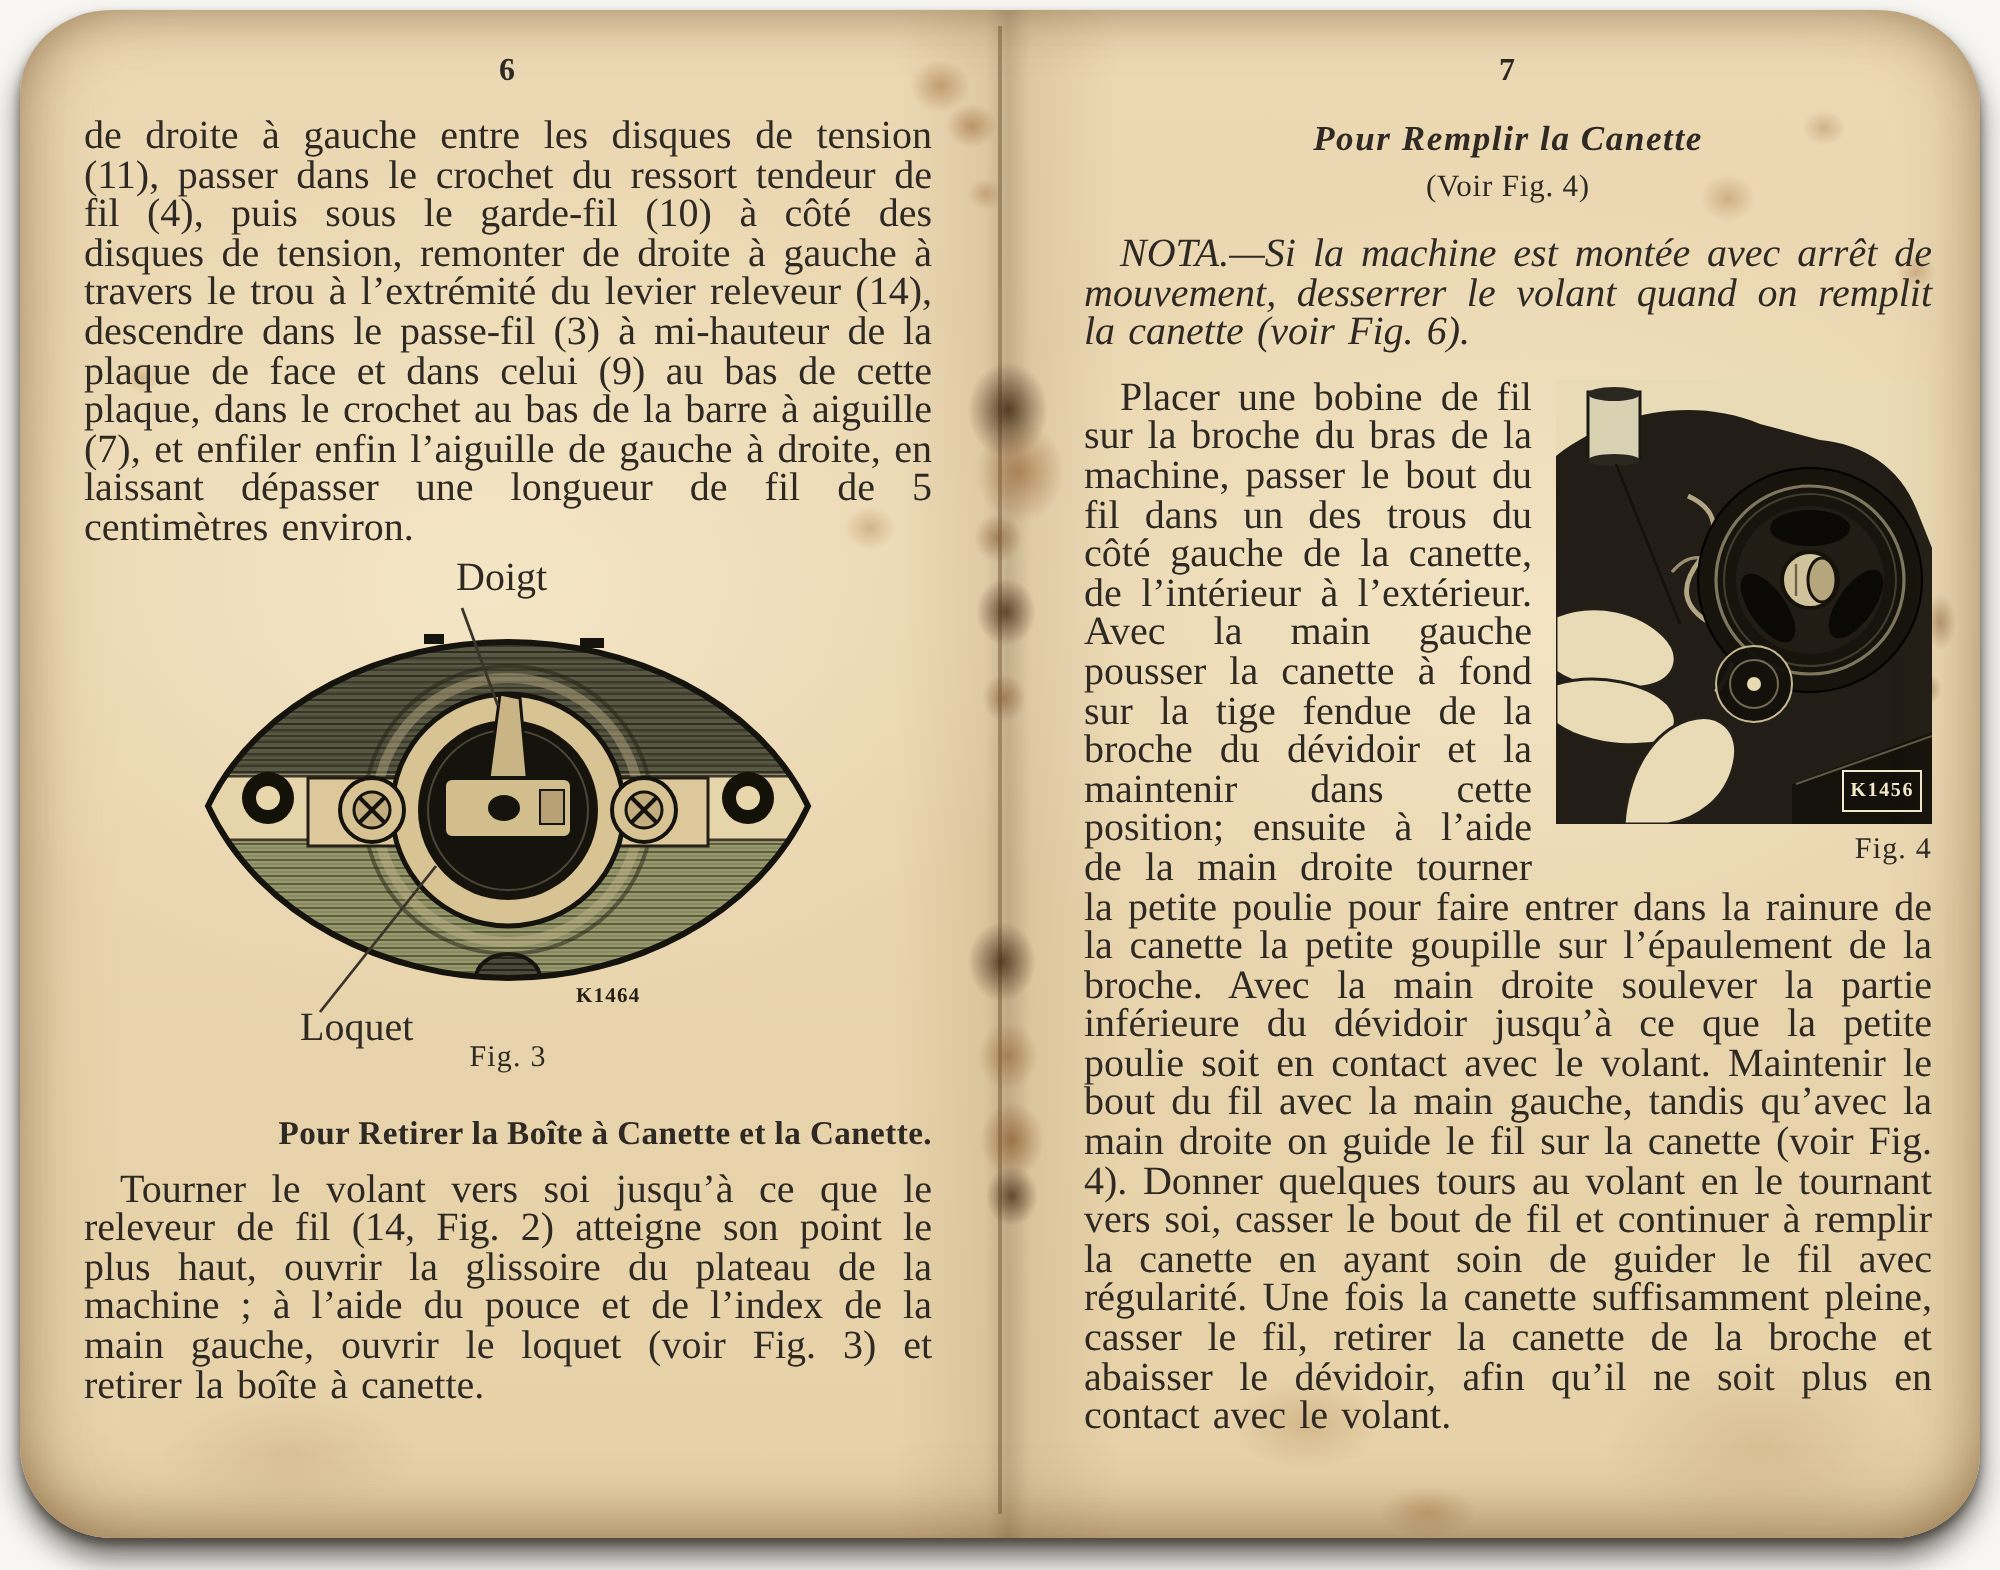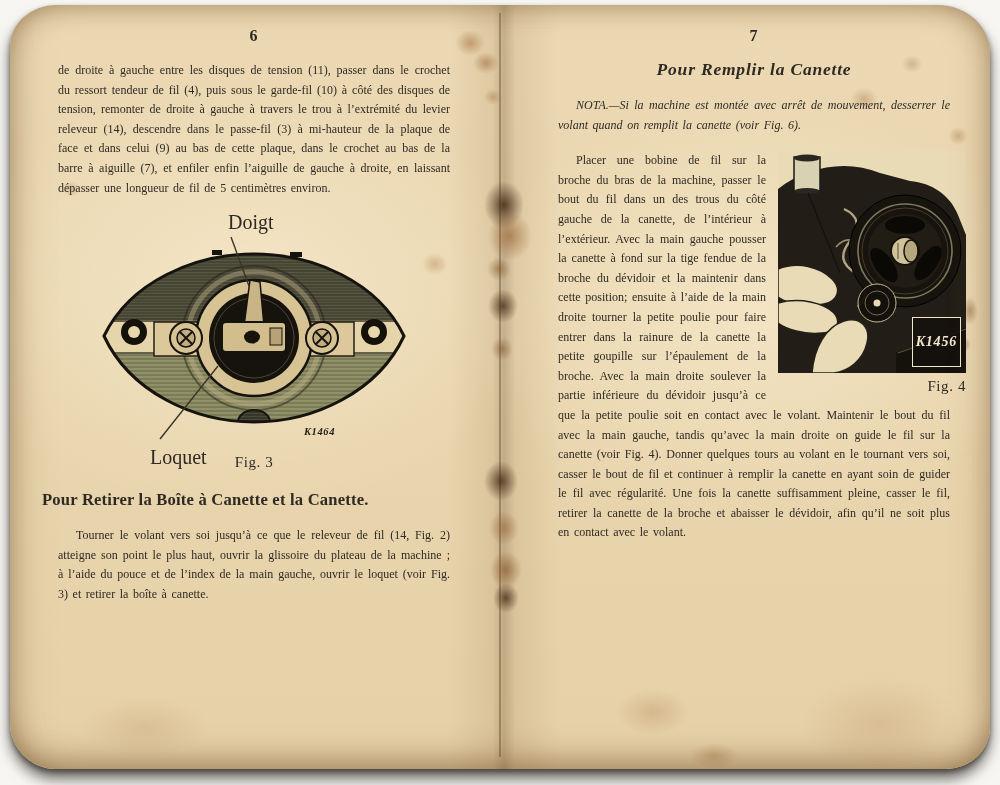--- a/index.html
+++ b/index.html
@@ -30,46 +30,46 @@
     background:linear-gradient(90deg, rgba(130,95,50,0) 0%, rgba(130,95,50,.13) 40%,
       rgba(82,55,26,.26) 50%, rgba(130,95,50,.13) 60%, rgba(130,95,50,0) 100%);
   }
   .fold{position:absolute;left:489px;top:8px;bottom:12px;width:2px;background:rgba(88,58,28,.38);}
   .stain{position:absolute;border-radius:50%;pointer-events:none;}
 
   .page{position:absolute;top:16px;color:#2e2a23;}
   .page-left{left:32px;width:424px;}
   .page-right{left:532px;width:424px;}
   .pagenum{text-align:center;font-size:16px;font-weight:bold;letter-spacing:1px;margin:6px 0 14px;}
-  .para{font-size:12px;line-height:19.6px;text-align:justify;word-spacing:1.6px;margin:16px;}
+  .para{font-size:20px;line-height:19.6px;text-align:justify;word-spacing:1.6px;margin:0;}
   .indent{text-indent:18px;}
   .para + .para{margin-top:8px;}
 
   
   .fig3wrap{position:relative;height:264px;margin-top:6px;}
   .fig3svg{position:absolute;left:52px;top:20px;}
   .figlabel{position:absolute;font-size:20px;color:#2e2a23;}
   .lbl-doigt{left:186px;top:-3px;}
-  .lbl-loquet{left:108px;top:232px;}
+  .lbl-loquet{left:108px;top:222px;}
   .plate-code{position:absolute;font-size:10.5px;font-weight:bold;letter-spacing:.6px;color:#241f16;}
-  .code3{left:262px;top:212px;font-style:italic;}
+  .code3{left:246px;top:212px;}
   .figcap{position:absolute;left:0;width:100%;top:240px;text-align:center;font-size:15px;letter-spacing:.6px;}
 
-  .h-left{font-size:16.6px;font-weight:bold;text-align:left;letter-spacing:.2px;margin:12px 0 9px;}
+  .h-left{font-size:16.6px;font-weight:bold;text-align:right;letter-spacing:.2px;margin:12px 0 9px;}
   .h-right{font-size:17.5px;font-weight:bold;text-align:center;letter-spacing:.8px;margin:2px 0 0;font-style:italic;}
   .h-sub{font-size:15.5px;text-align:center;margin:5px 0 15px;letter-spacing:.4px;}
   .nota{font-style:italic;}
 
   .bodywrap{margin-top:13px;}
   .fig4float{float:right;width:188px;margin:0 0 4px 12px;}
   .fig4img{width:188px;height:222px;position:relative;}
   .fig4cap{text-align:right;font-size:15px;margin-top:5px;letter-spacing:.6px;}
   .code4{
-    position:absolute;right:5px;bottom:6px;color:#f2e9cd;font-size:14px;font-weight:bold;
-    letter-spacing:.8px;background:rgba(20,17,12,.85);padding:16px 3px;border:1px solid #f2e9cd;font-style:italic;
+    position:absolute;right:5px;bottom:6px;color:#f2e9cd;font-size:10px;font-weight:bold;
+    letter-spacing:.8px;background:rgba(20,17,12,.85);padding:4px 3px;border:1px solid #f2e9cd;
   }
 </style>
 </head>
 <body>
 
 <div class="booklet">
   <div class="gutter"></div>
   <div class="fold"></div>
 
   <div>
@@ -162,20 +162,21 @@
     </div>
 
     <div class="h-left">Pour Retirer la Boîte à Canette et la Canette.</div>
     <p class="para indent">Tourner le volant vers soi jusqu’à ce que le releveur de fil (14, Fig. 2) atteigne son point le plus haut, ouvrir la glissoire du plateau de la machine ; à l’aide du pouce et de l’index de la main gauche, ouvrir le loquet (voir Fig. 3) et retirer la boîte à canette.</p>
   </div>
 
   <div class="page page-right">
     <div class="pagenum">7</div>
 
     <div class="h-right">Pour Remplir la Canette</div>
+    <div class="h-sub">(Voir Fig. 4)</div>
 
     <p class="para indent nota"><span>NOTA.</span><span>—Si la machine est montée avec arrêt de mouvement, desserrer le volant quand on remplit la canette (voir Fig. 6).</span></p>
 
     <div class="bodywrap">
       <div class="fig4float">
         <div class="fig4img">
           <svg width="188" height="222" viewBox="0 0 188 222">
             <rect width="188" height="222" fill="#e9dbb6"></rect>
             <path d="M 0,38 C 28,16 68,8 102,22 L 132,30 C 154,32 172,44 180,64 L 188,84 L 188,206 L 148,222 L 0,222 Z" fill="#221e17"></path>
             <rect x="16" y="6" width="26" height="34" fill="#d9d2b2" stroke="#1c1914" stroke-width="1.5"></rect>

